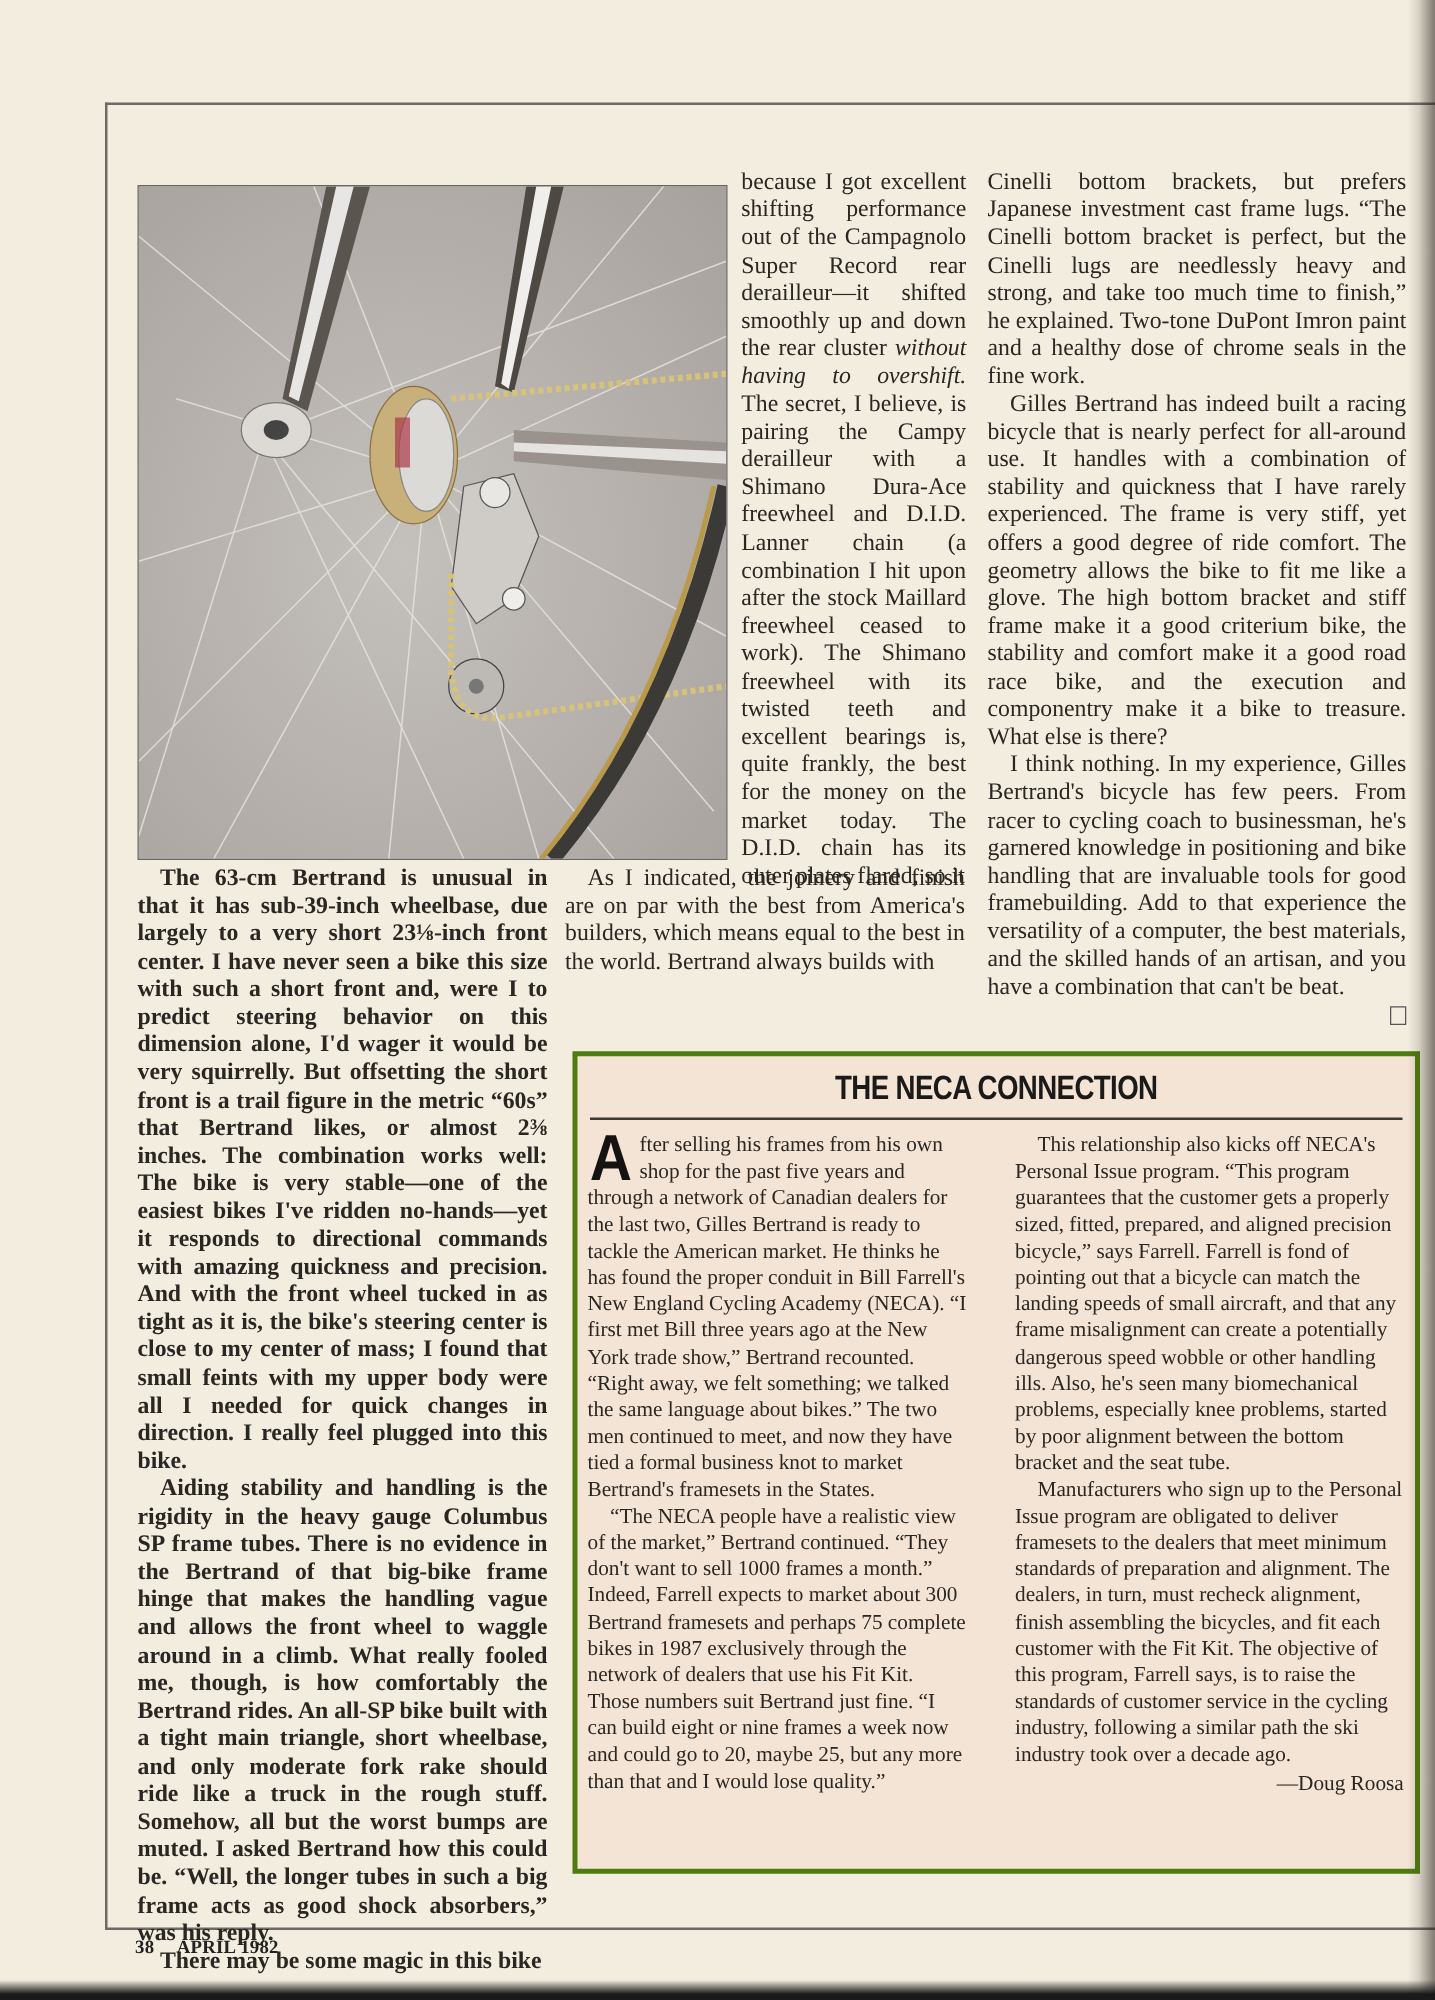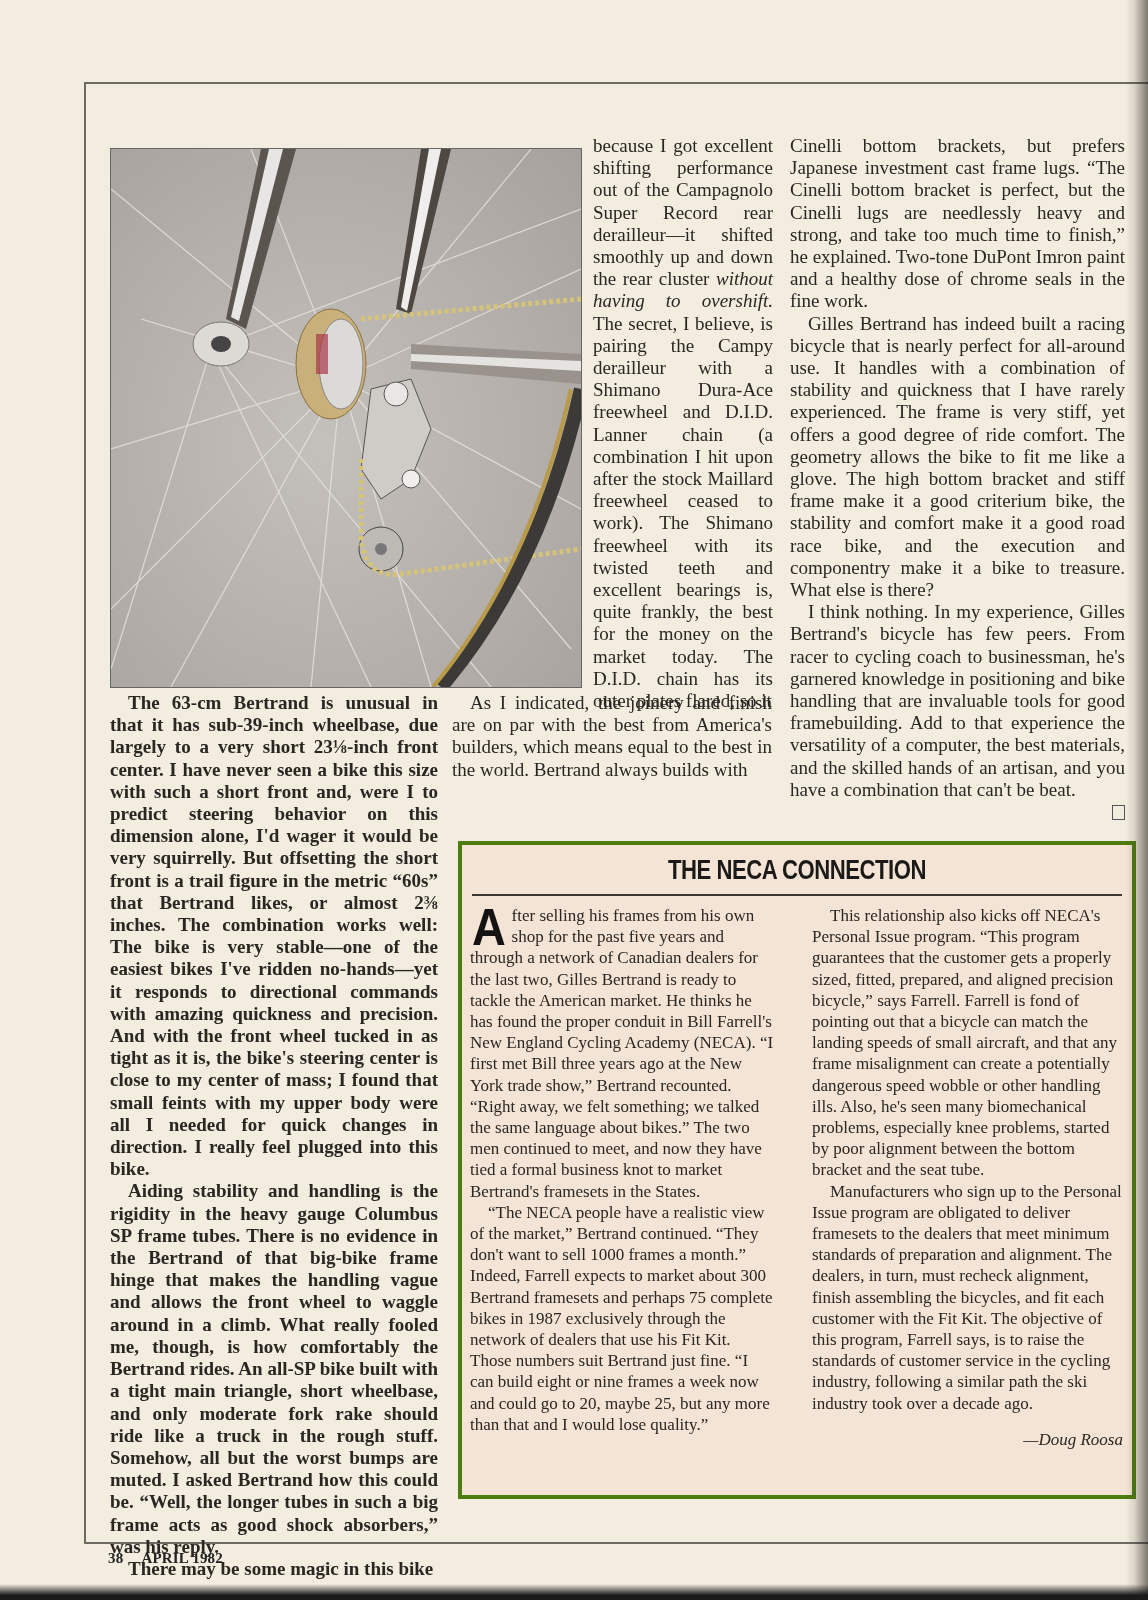--- a/index.html
+++ b/index.html
@@ -55,21 +55,21 @@
   .sidebar-rule { position: absolute; left: 10px; right: 10px; top: 49px; border-top: 2px solid #3c3834; }
   .sb-col { position: absolute; font-size: 17px; line-height: 21.2px; text-align: left; }
   .sb-col p { margin: 0; text-indent: 18px; }
   .sb-col p.noindent { text-indent: 0; }
   #sb-left { left: 8px; top: 60px; width: 305px; }
   #sb-right { left: 350px; top: 60px; width: 315px; }
   .dropcap {
     float: left; font-family: "Liberation Sans", "DejaVu Sans", sans-serif; font-weight: bold;
     font-size: 52px; line-height: 40px; margin: 2px 4px 0 0; color: #151311; transform: scaleX(0.9);
   }
-  .byline { text-align: right; font-style: italic; margin-top: 15px; padding-right: 4px; }
+  .byline { text-align: right; margin-top: 2px; padding-right: 4px; }
 
   .folio {
     position: absolute; left: 108px; top: 1550px; font-size: 15px; font-weight: bold;
     font-family: "Liberation Serif", serif; color: #222; letter-spacing: 0.2px;
   }
   .folio span { margin-right: 18px; }
 </style>
 </head>
 <body>
 

